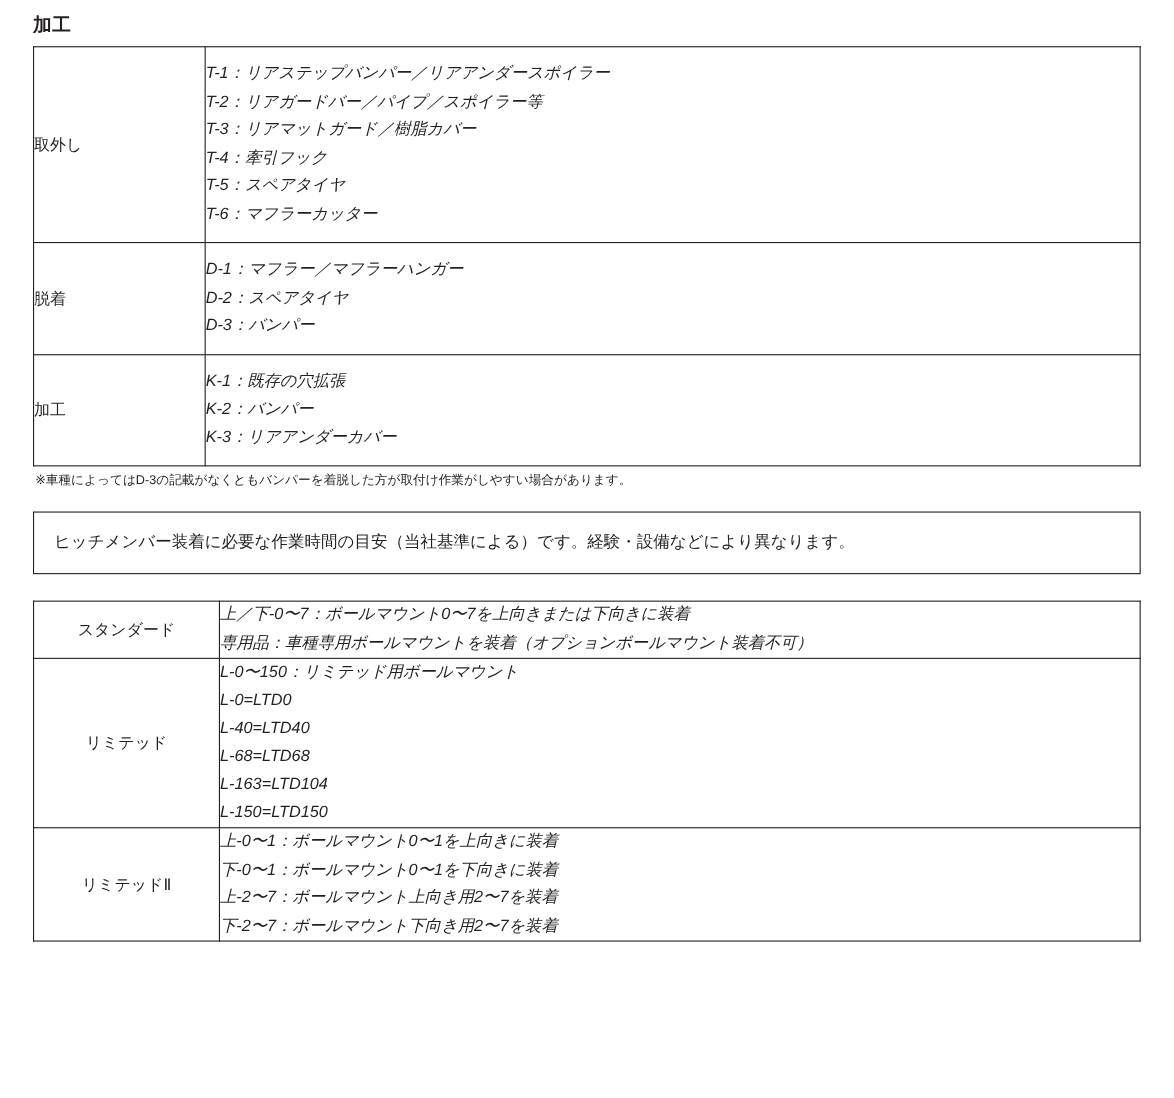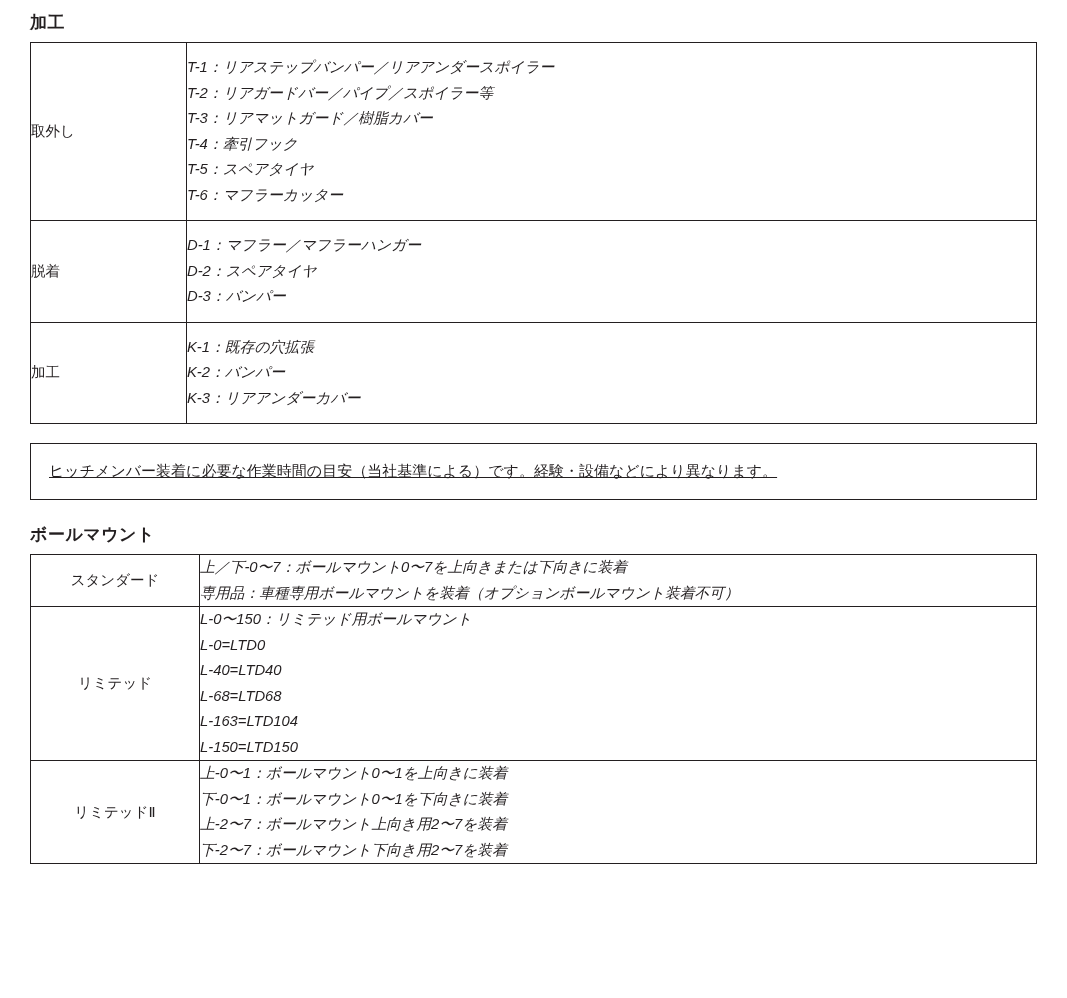--- a/index.html
+++ b/index.html
@@ -72,21 +72,20 @@
     margin: 5px 0 0 2px;
     line-height: 1.5;
   }
   .gap-a { height: 19px; }
   .gap-c { height: 24px; }
   .box-note {
     width: 1007px;
     box-sizing: border-box;
     border: 1px solid #231f20;
     padding: 13px 18px 14px 18px;
-    text-decoration: underline;
   }
   .box-note .line {
     line-height: 28px;
     font-size: 15px;
   }
   td.bm-label {
     width: 168px;
     text-align: center;
     padding: 10px 6px 10px 16px;
     font-size: 15px;
@@ -125,31 +124,31 @@
         <td class="label-cell">加工</td>
         <td class="content-cell">
           <div class="line">K-1：既存の穴拡張</div>
           <div class="line">K-2：バンパー</div>
           <div class="line">K-3：リアアンダーカバー</div>
         </td>
       </tr>
     </tbody>
   </table>
 
+  <p class="note">※車種によってはD-3の記載がなくともバンパーを着脱した方が取付け作業がしやすい場合があります。</p>
 
   <div class="gap-a"></div>
 
 
   <div class="box-note">
     <div class="line">ヒッチメンバー装着に必要な作業時間の目安（当社基準による）です。経験・設備などにより異なります。</div>
   </div>
 
   <div class="gap-c"></div>
 
-  <h2 class="section-title">ボールマウント</h2>
 
   <table class="doc-table">
     <tbody>
       <tr>
         <td class="bm-label">スタンダード</td>
         <td class="content-cell">
           <div class="line">上／下-0〜7：ボールマウント0〜7を上向きまたは下向きに装着</div>
           <div class="line">専用品：車種専用ボールマウントを装着（オプションボールマウント装着不可）</div>
         </td>
       </tr>

